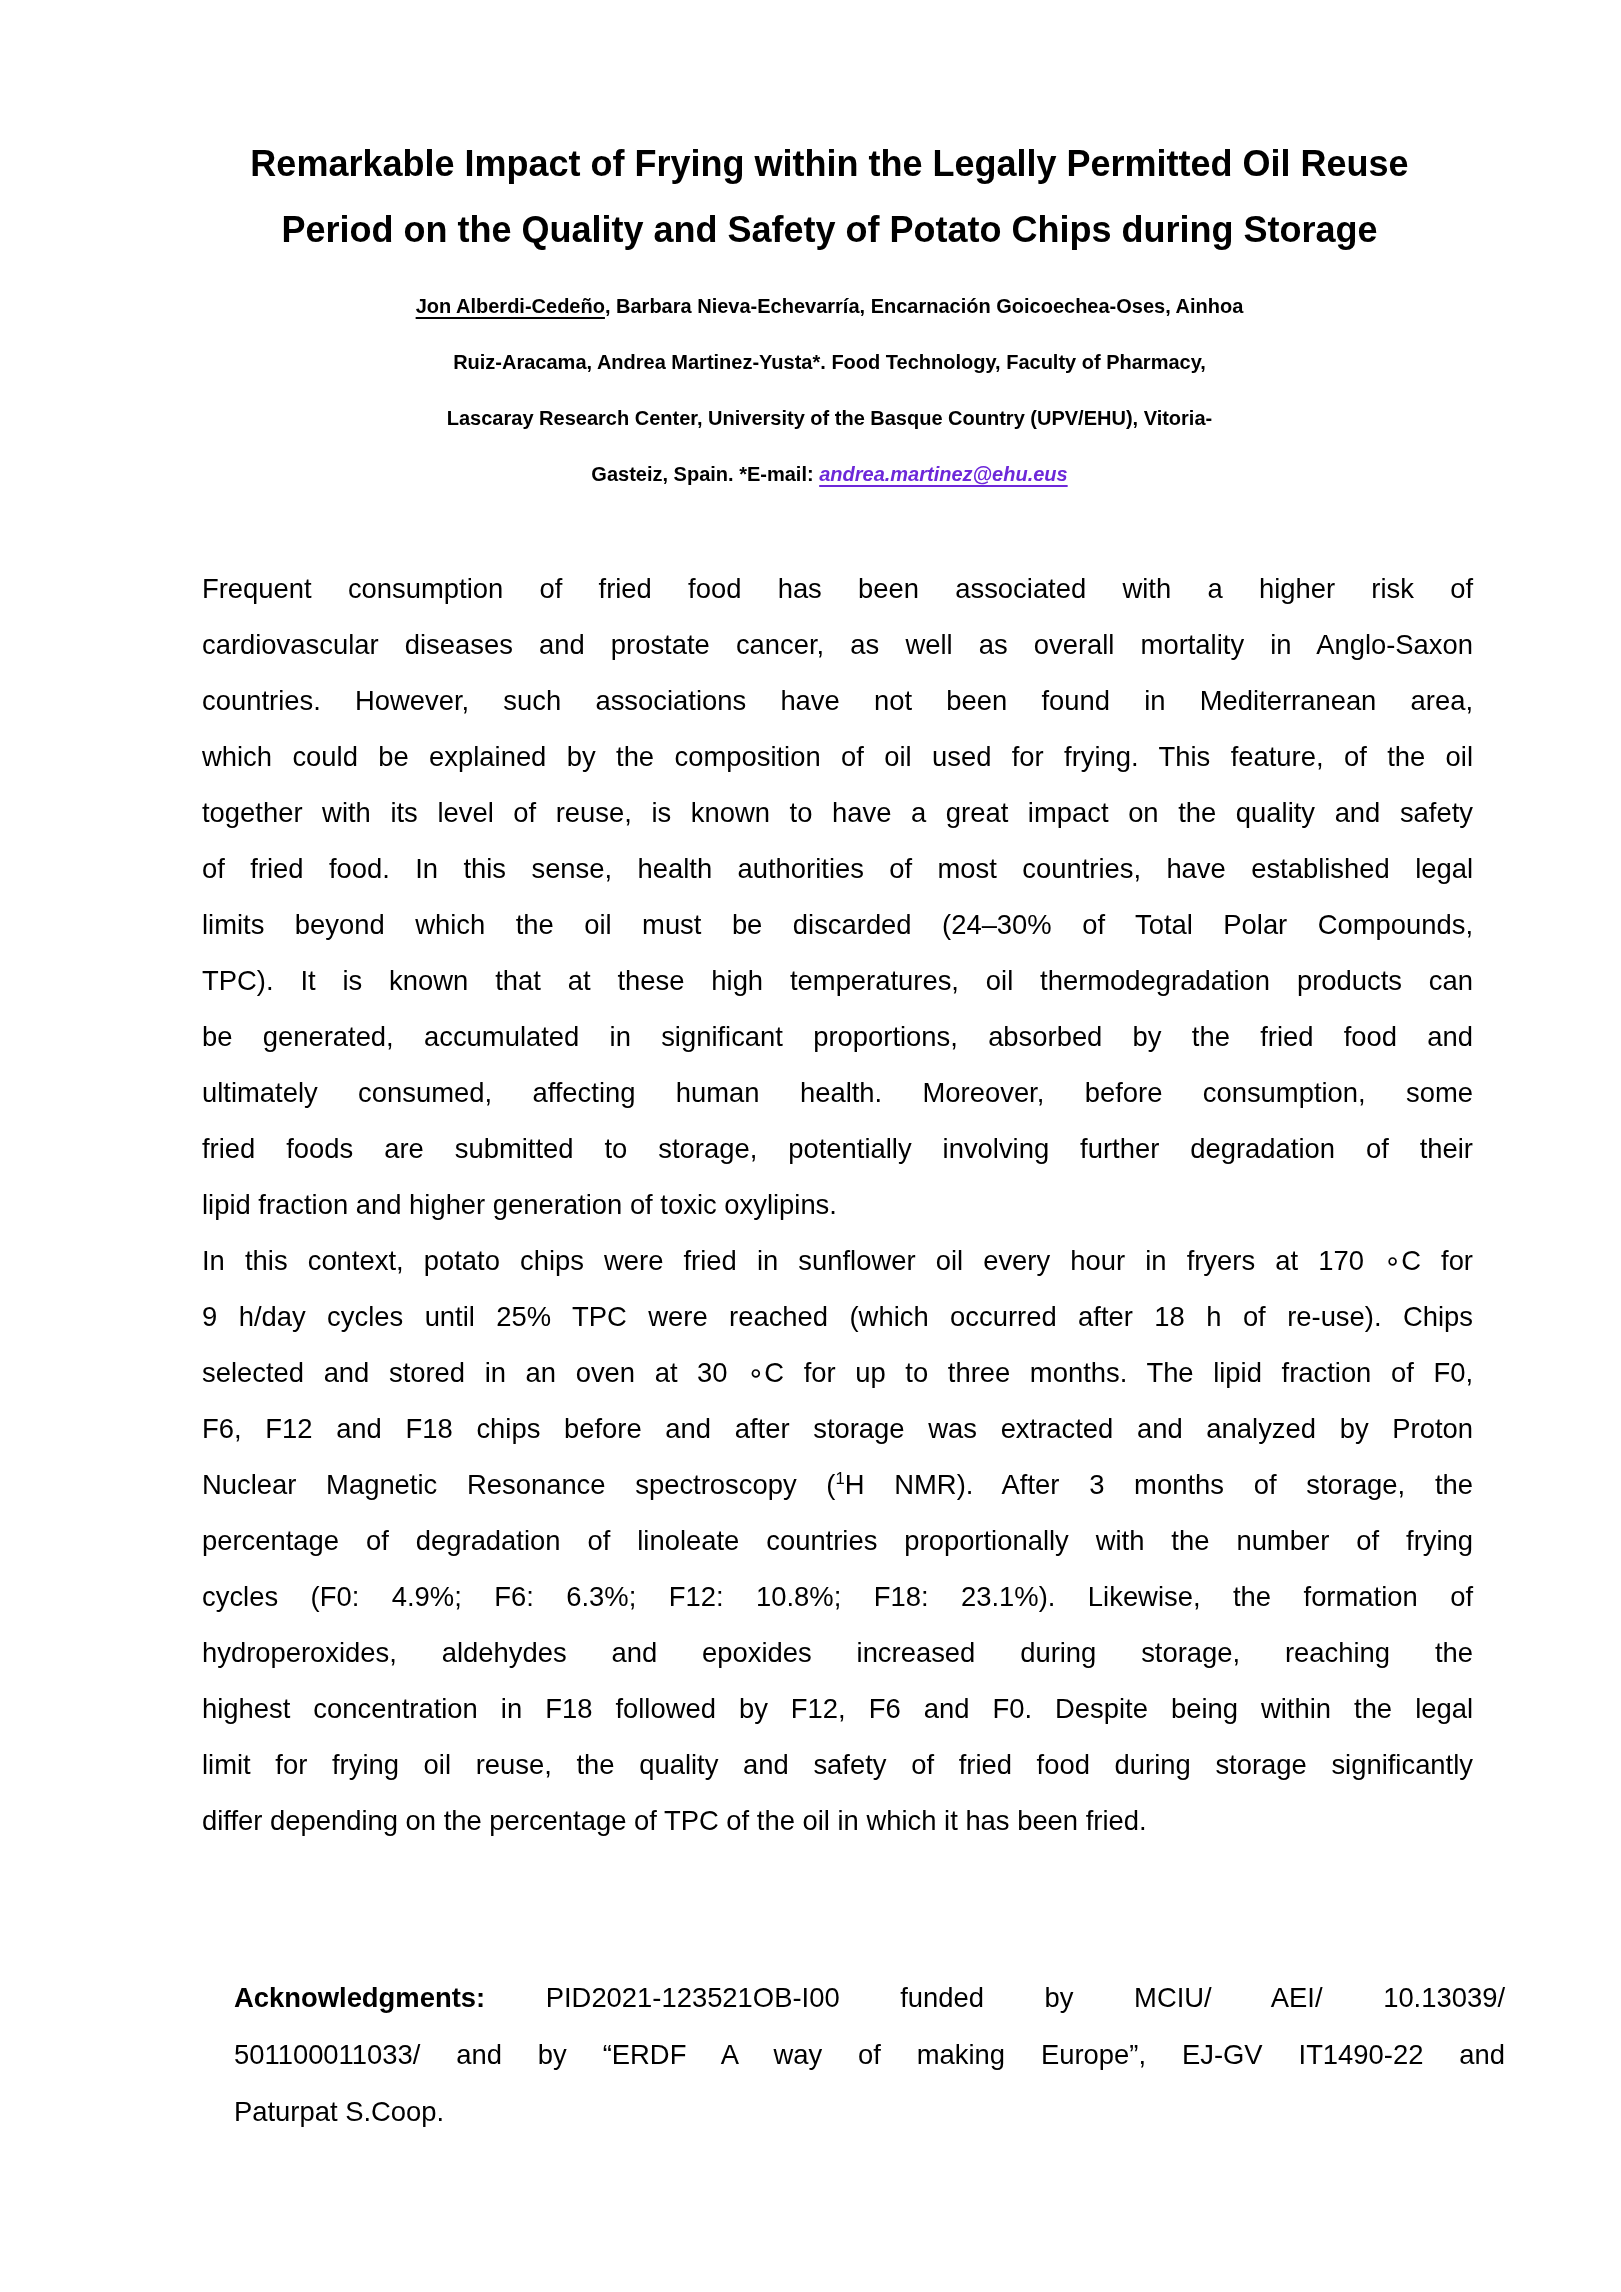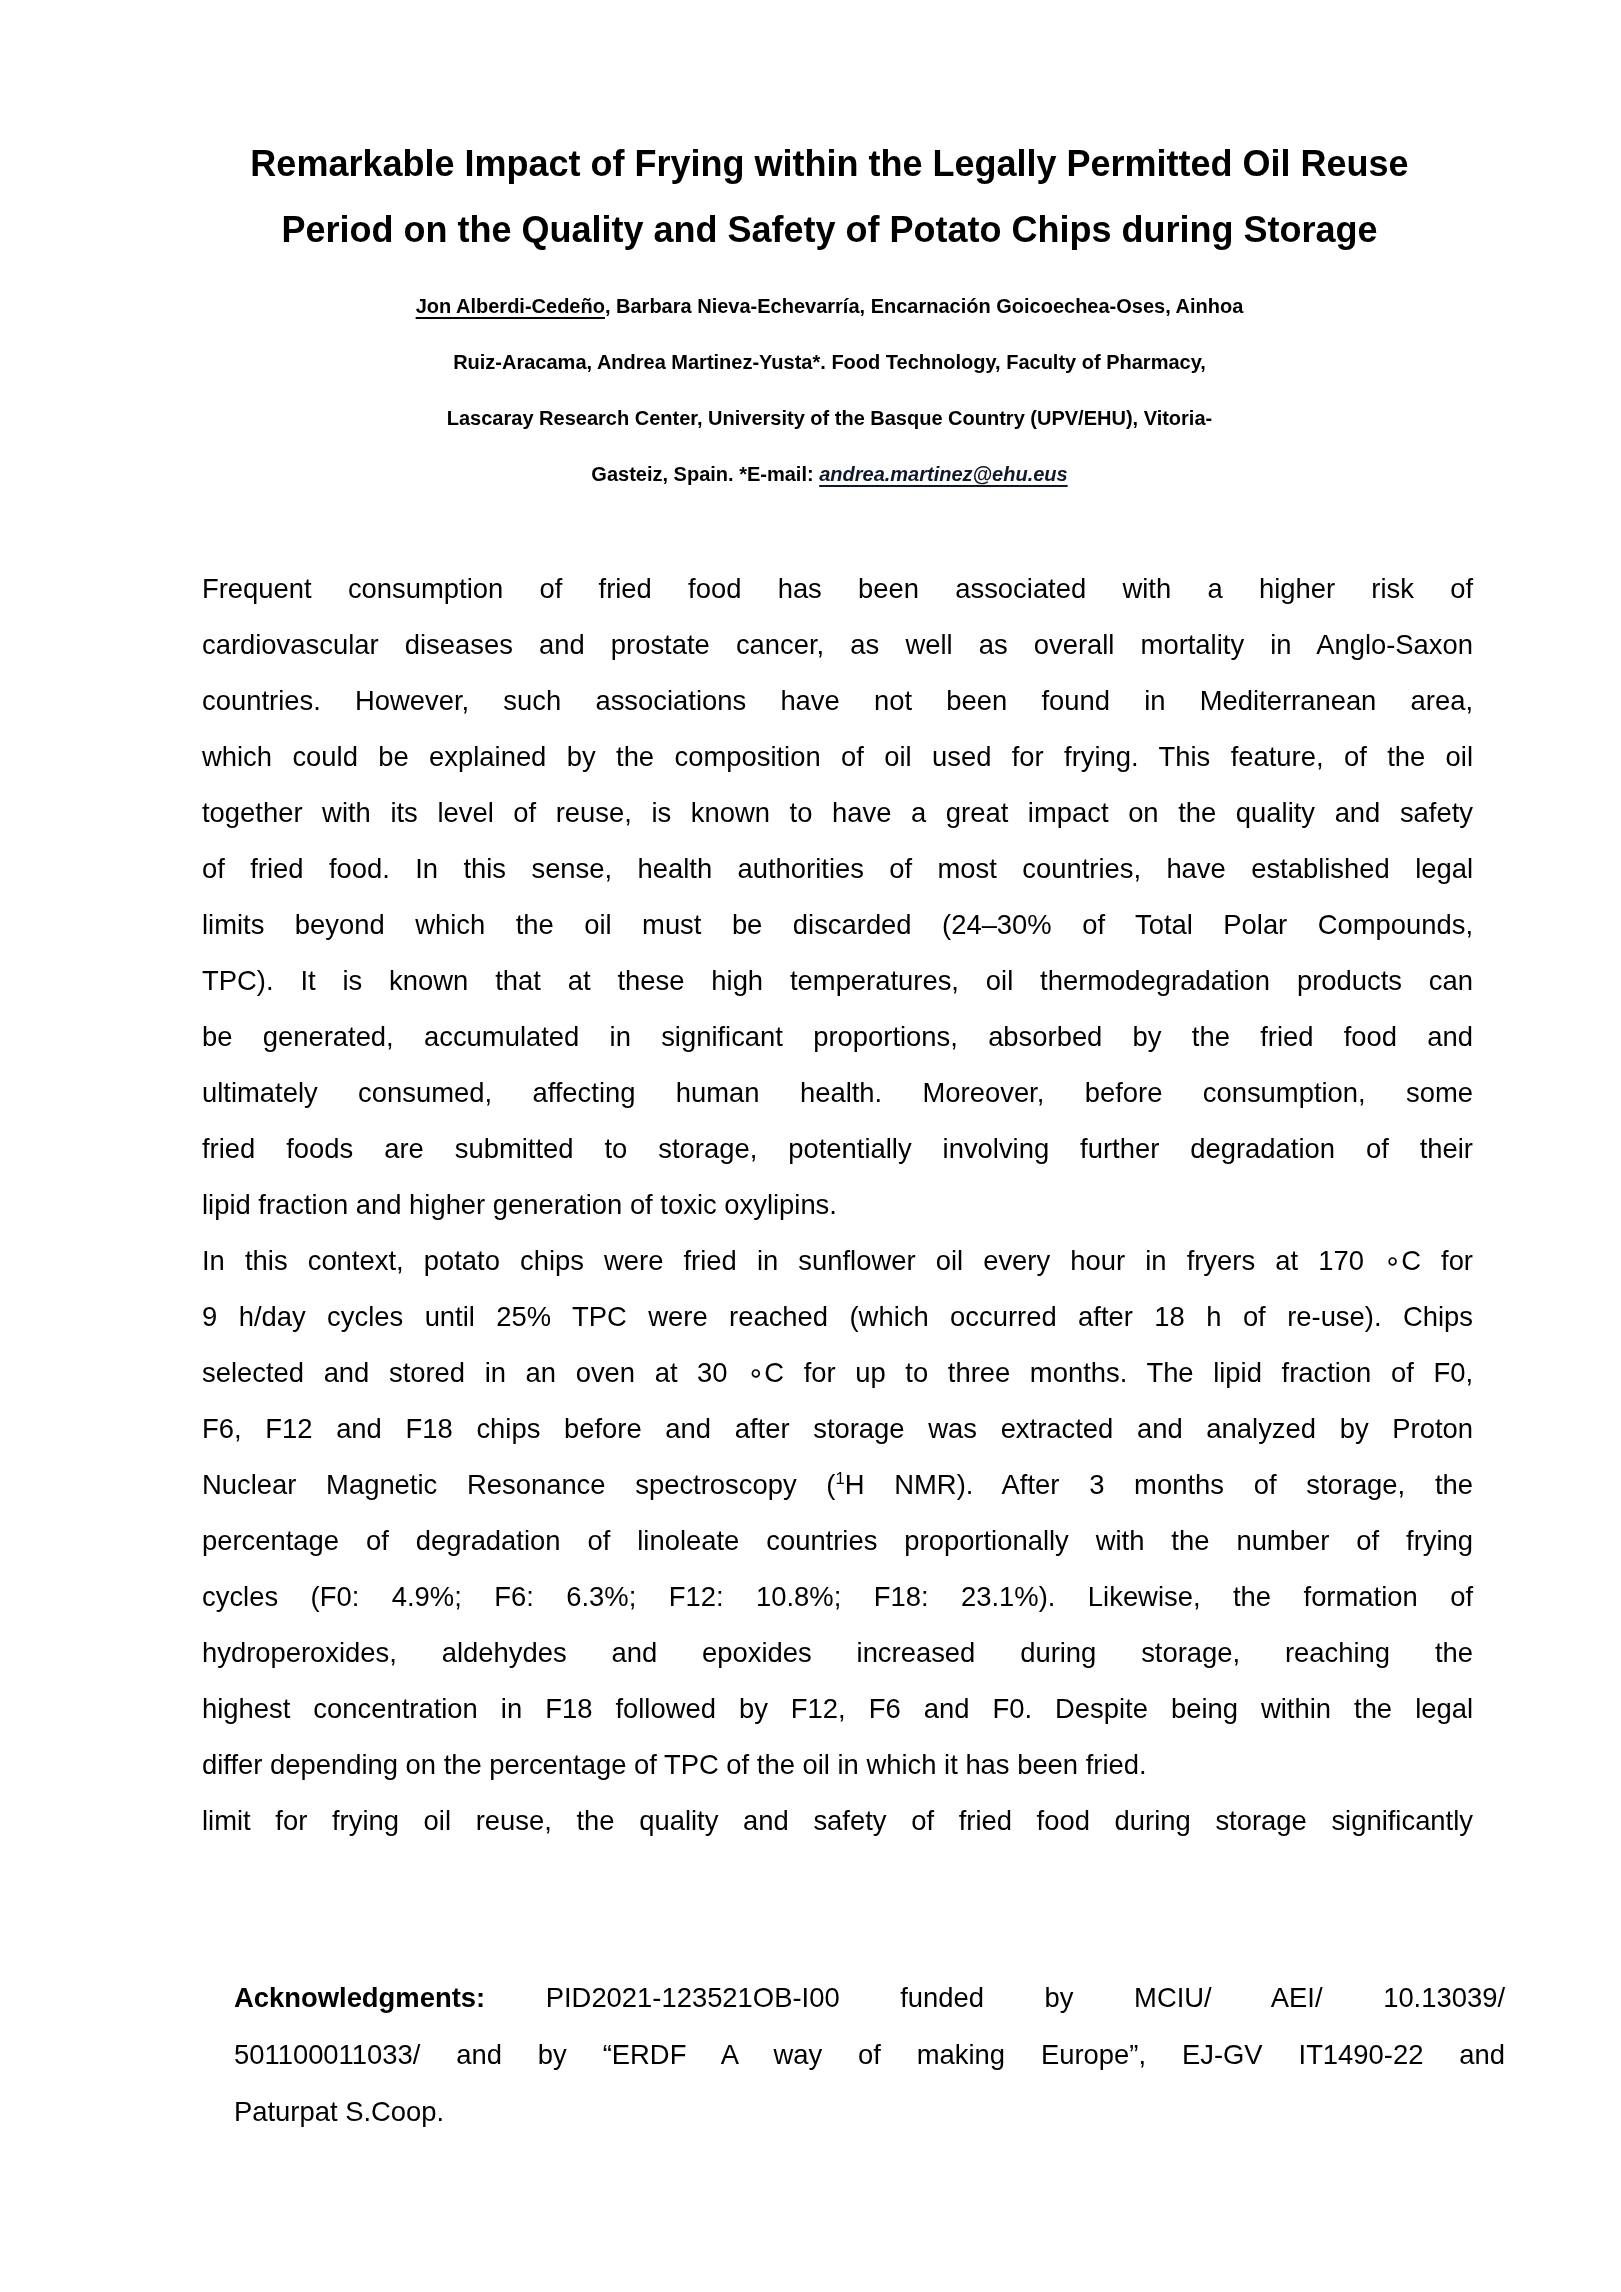--- a/index.html
+++ b/index.html
@@ -4,21 +4,21 @@
 <style>
   html, body { margin: 0; padding: 0; background: #ffffff; }
   body { width: 1621px; height: 2293px; position: relative; overflow: hidden;
          font-family: "Liberation Sans", sans-serif; color: #000; }
   .block { position: absolute; left: 194px; width: 1271px; }
   .title { top: 131px; font-weight: bold; font-size: 36px; line-height: 66px; text-align: center; }
   .title .ln { display: block; white-space: nowrap; }
   .authors { top: 278px; font-size: 20px; line-height: 56px; text-align: center; font-weight: bold; }
   .authors .ln { display: block; white-space: nowrap; }
   .presenter { text-decoration: underline; text-decoration-thickness: 2px; text-underline-offset: 3.9px; }
-  .email { color: #0f172a; font-style: italic; text-decoration: underline; text-decoration-thickness: 2px; text-underline-offset: 3.9px; cursor: pointer; }
+  .email { color: #6d28d9; font-style: italic; text-decoration: underline; text-decoration-thickness: 2px; text-underline-offset: 3.9px; cursor: pointer; }
   .body { top: 561px; font-size: 27.4px; line-height: 56px; margin-left: 8px; }
   .ack { top: 1969px; font-size: 27.4px; line-height: 57px; margin-left: 40px; }
   .jl { display: block; white-space: nowrap; text-align: justify; text-align-last: justify; }
   .jl.last { text-align-last: left; }
   .b { font-weight: bold; }
   sup { font-size: 16.7px; line-height: 0; vertical-align: 9.8px; }
 </style>
 </head>
 <body>
 
@@ -52,22 +52,22 @@
   <div>
     <span class="jl">In this context, potato chips were fried in sunflower oil every hour in fryers at 170 ∘C for</span>
     <span class="jl">9 h/day cycles until 25% TPC were reached (which occurred after 18 h of re-use). Chips</span>
     <span class="jl">selected and stored in an oven at 30 ∘C for up to three months. The lipid fraction of F0,</span>
     <span class="jl">F6, F12 and F18 chips before and after storage was extracted and analyzed by Proton</span>
     <span class="jl"><span>Nuclear Magnetic Resonance spectroscopy (</span><sup>1</sup><span>H NMR). After 3 months of storage, the</span></span>
     <span class="jl">percentage of degradation of linoleate countries proportionally with the number of frying</span>
     <span class="jl">cycles (F0: 4.9%; F6: 6.3%; F12: 10.8%; F18: 23.1%). Likewise, the formation of</span>
     <span class="jl">hydroperoxides, aldehydes and epoxides increased during storage, reaching the</span>
     <span class="jl">highest concentration in F18 followed by F12, F6 and F0. Despite being within the legal</span>
+    <span class="jl">limit for frying oil reuse, the quality and safety of fried food during storage significantly</span>
     <span class="jl last">differ depending on the percentage of TPC of the oil in which it has been fried.</span>
-    <span class="jl">limit for frying oil reuse, the quality and safety of fried food during storage significantly</span>
   </div>
 </div>
 
 <div class="block ack">
   <span class="jl"><span class="b">Acknowledgments:</span><span> PID2021-123521OB-I00 funded by MCIU/ AEI/ 10.13039/</span></span>
   <span class="jl">501100011033/ and by “ERDF A way of making Europe”, EJ-GV IT1490-22 and</span>
   <span class="jl last">Paturpat S.Coop.</span>
 </div>
 
 

